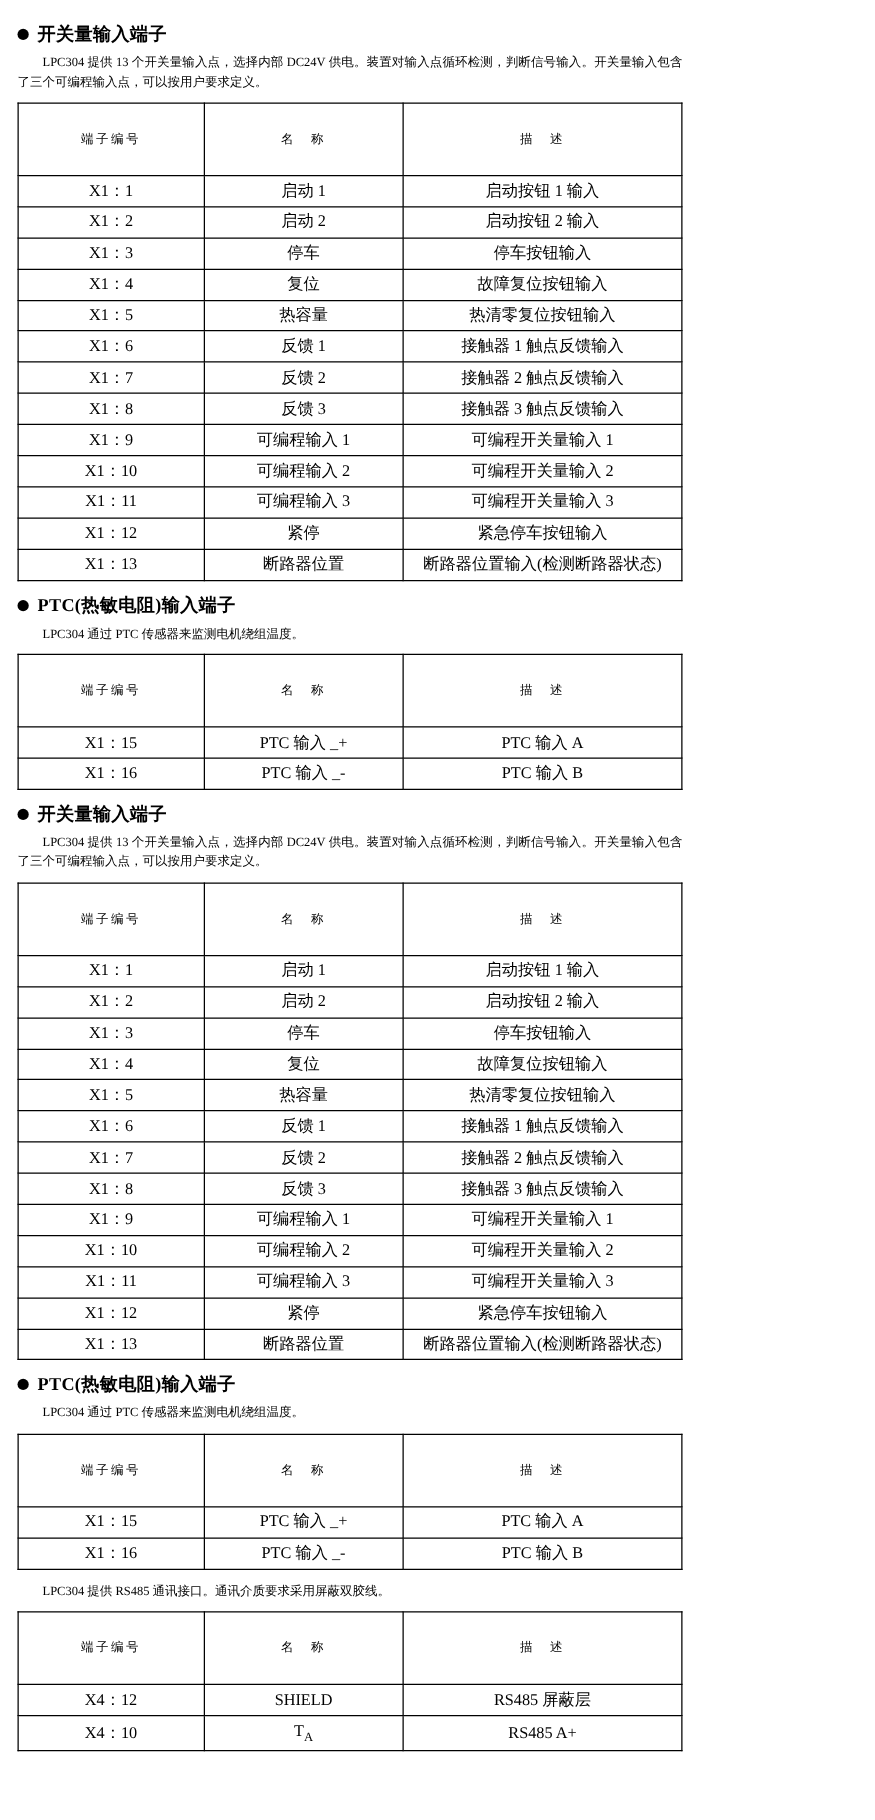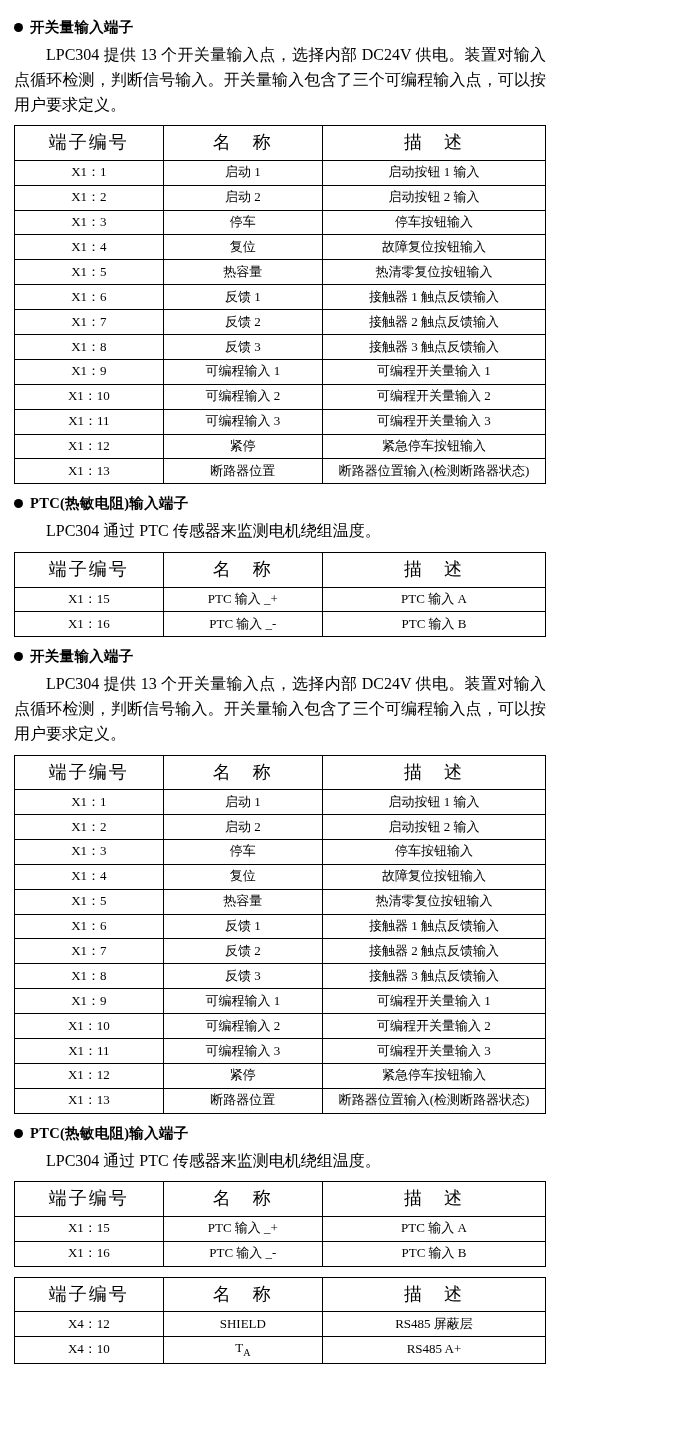--- a/index.html
+++ b/index.html
@@ -29,44 +29,44 @@
   .section-head .bullet {
     display: inline-block;
     width: 9px;
     height: 9px;
     border-radius: 50%;
     background: #000;
     margin-right: 7px;
     flex: 0 0 auto;
   }
   .para {
-    font-size: 16px;
+    font-size: 10px;
     line-height: 1.55;
     text-indent: 2em;
     margin: 2px 0 8px 0;
     text-align: justify;
   }
   table.grid {
     width: 100%;
     border-collapse: collapse;
     margin: 4px 0 10px 0;
     font-size: 13px;
     table-layout: fixed;
   }
   table.grid th, table.grid td {
     border: 1px solid #000;
     text-align: center;
     padding: 3.5px 2px;
     line-height: 1.3;
     font-weight: normal;
   }
   table.grid th {
-    font-size: 18px;
+    font-size: 10px;
     letter-spacing: 2px;
-    padding: 5px 2px;
+    padding: 22px 2px;
   }
   table.grid col.c1 { width: 28%; }
   table.grid col.c2 { width: 30%; }
   table.grid col.c3 { width: 42%; }
   .sub { font-size: 0.78em; vertical-align: sub; }
 </style>
 </head>
 <body>
 
 <div class="page" id="page">
@@ -297,20 +297,21 @@
           <td>PTC 输入 _+</td>
           <td>PTC 输入 A</td>
         </tr>
         <tr>
           <td>X1：16</td>
           <td>PTC 输入 _-</td>
           <td>PTC 输入 B</td>
         </tr>
       </tbody>
     </table>
+    <p class="para">LPC304 提供 RS485 通讯接口。通讯介质要求采用屏蔽双胶线。</p>
     <table class="grid">
       <colgroup>
         <col class="c1">
         <col class="c2">
         <col class="c3">
       </colgroup>
       <thead>
         <tr>
           <th>端子编号</th>
           <th>名　称</th>

